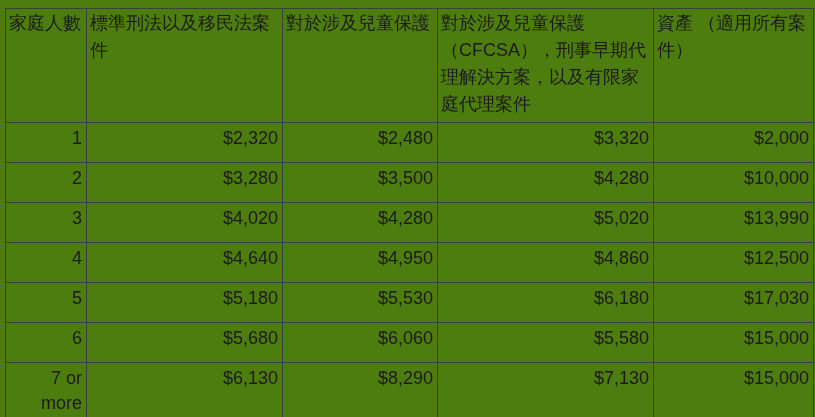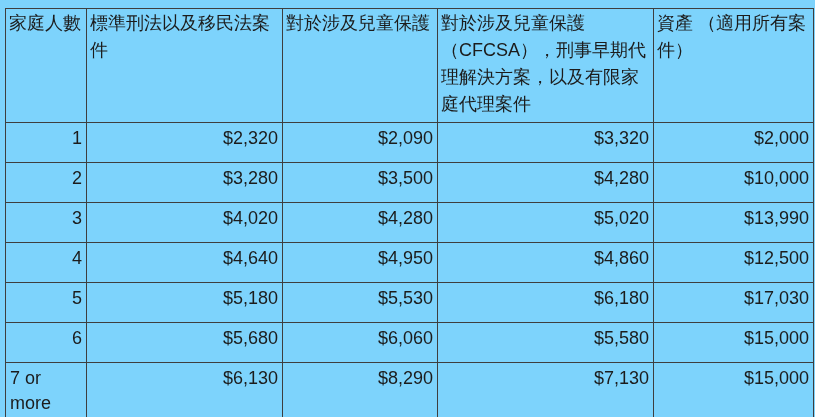--- a/index.html
+++ b/index.html
@@ -8,21 +8,21 @@
     background: #ffffff;
     width: 815px;
     height: 417px;
     font-family: "Liberation Sans", sans-serif;
     color: #1c1c1c;
   }
   .page {
     position: relative;
     width: 815px;
     height: 417px;
-    background: #7dd3fc;
+    background: #4d7c0f;
     overflow: hidden;
   }
   table.fee-table {
     position: absolute;
     left: 5px;
     top: 8px;
     border-collapse: collapse;
     table-layout: fixed;
     width: 808px;
   }
@@ -48,21 +48,21 @@
   .fee-table tr.data-row {
     height: 40px;
   }
   .fee-table tr.data-row-last {
     height: 47px;
   }
   .num {
     text-align: right;
   }
   .rowlabel-left {
-    text-align: left;
+    text-align: right;
     line-height: 23px;
     padding-top: 2px;
   }
 </style>
 </head>
 <body>
 
 <div class="page">
   <table class="fee-table">
     <colgroup>
@@ -78,21 +78,21 @@
         <th>標準刑法以及移民法案件</th>
         <th>對於涉及兒童保護</th>
         <th>對於涉及兒童保護（CFCSA），刑事早期代理解決方案，以及有限家庭代理案件</th>
         <th>資產 （適用所有案件）</th>
       </tr>
     </thead>
     <tbody>
       <tr class="data-row">
         <td class="num">1</td>
         <td class="num">$2,320</td>
-        <td class="num">$2,090</td>
+        <td class="num">$2,480</td>
         <td class="num">$3,320</td>
         <td class="num">$2,000</td>
       </tr>
       <tr class="data-row">
         <td class="num">2</td>
         <td class="num">$3,280</td>
         <td class="num">$3,500</td>
         <td class="num">$4,280</td>
         <td class="num">$10,000</td>
       </tr>

